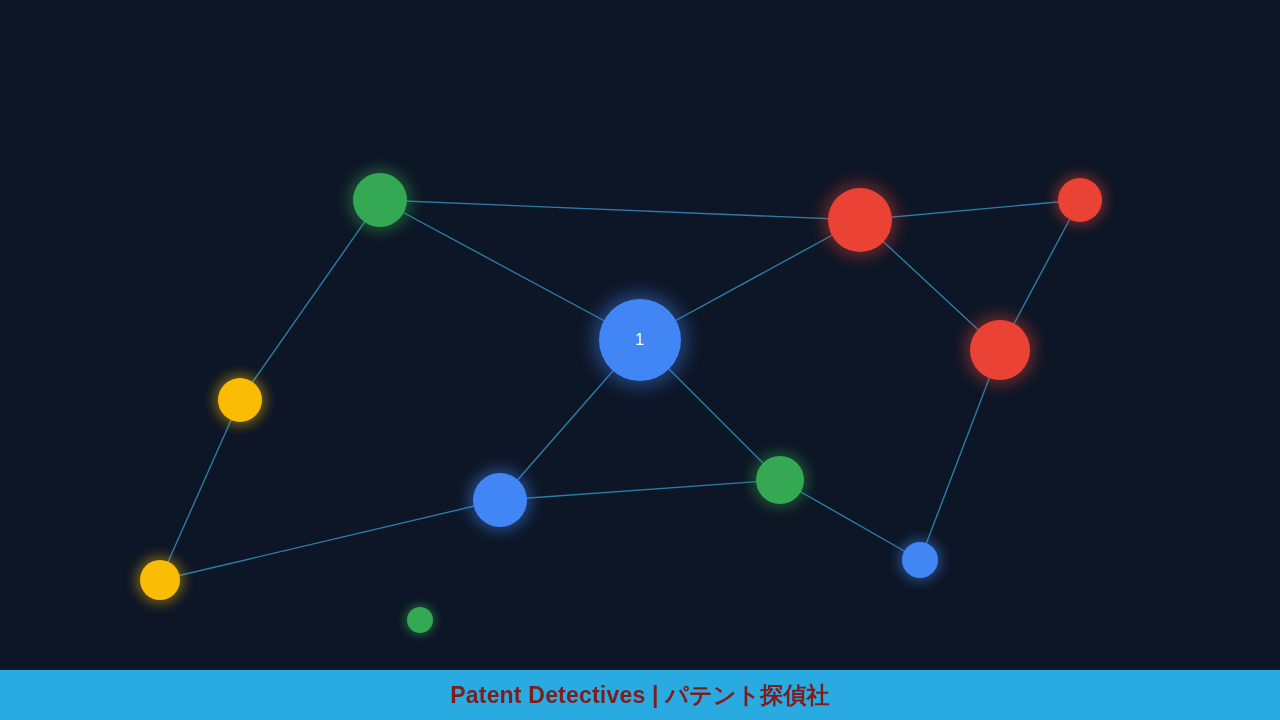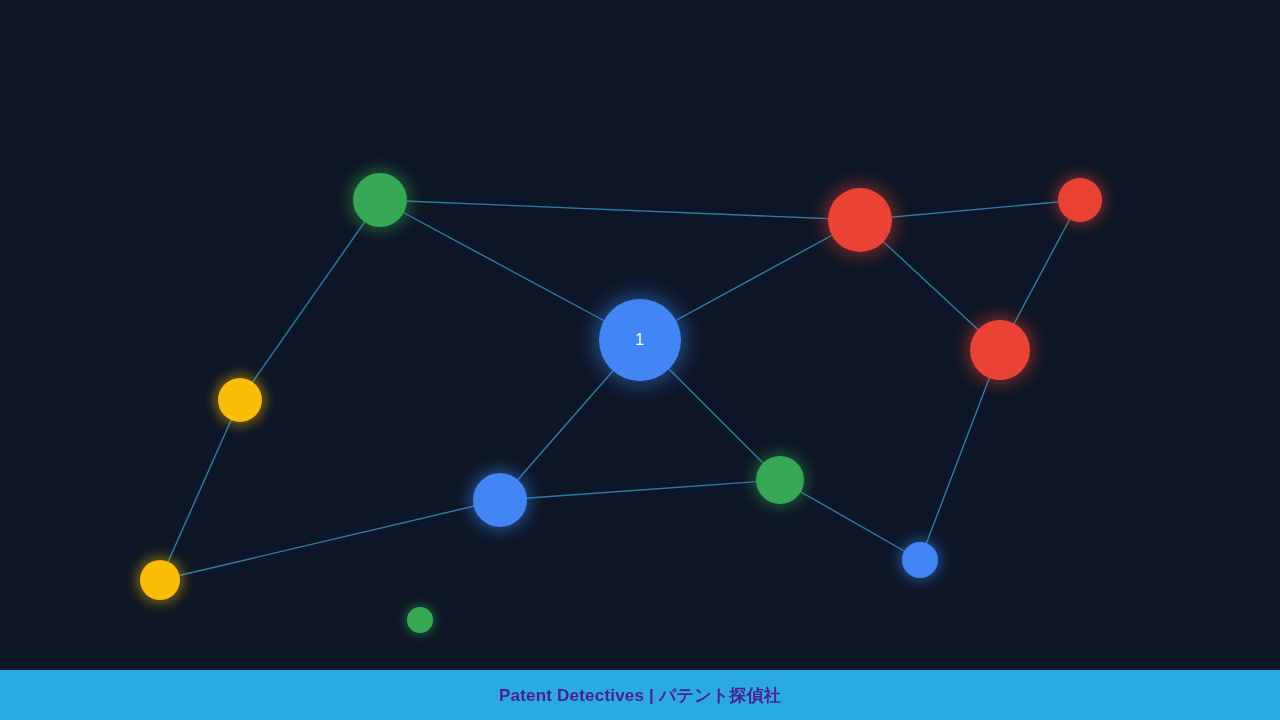--- a/index.html
+++ b/index.html
@@ -63,22 +63,22 @@
     top: 670px;
     width: 1280px;
     height: 50px;
     background: #29abe2;
     display: flex;
     align-items: center;
     justify-content: center;
   }
 
   #footer-title {
-    color: #4c1d95;
-    font-size: 17px;
+    color: #7f1d1d;
+    font-size: 23px;
     font-weight: bold;
     letter-spacing: 0.2px;
     white-space: nowrap;
   }
 </style>
 </head>
 <body style="background: rgb(13, 22, 38);">
 
 <div id="app">
 

